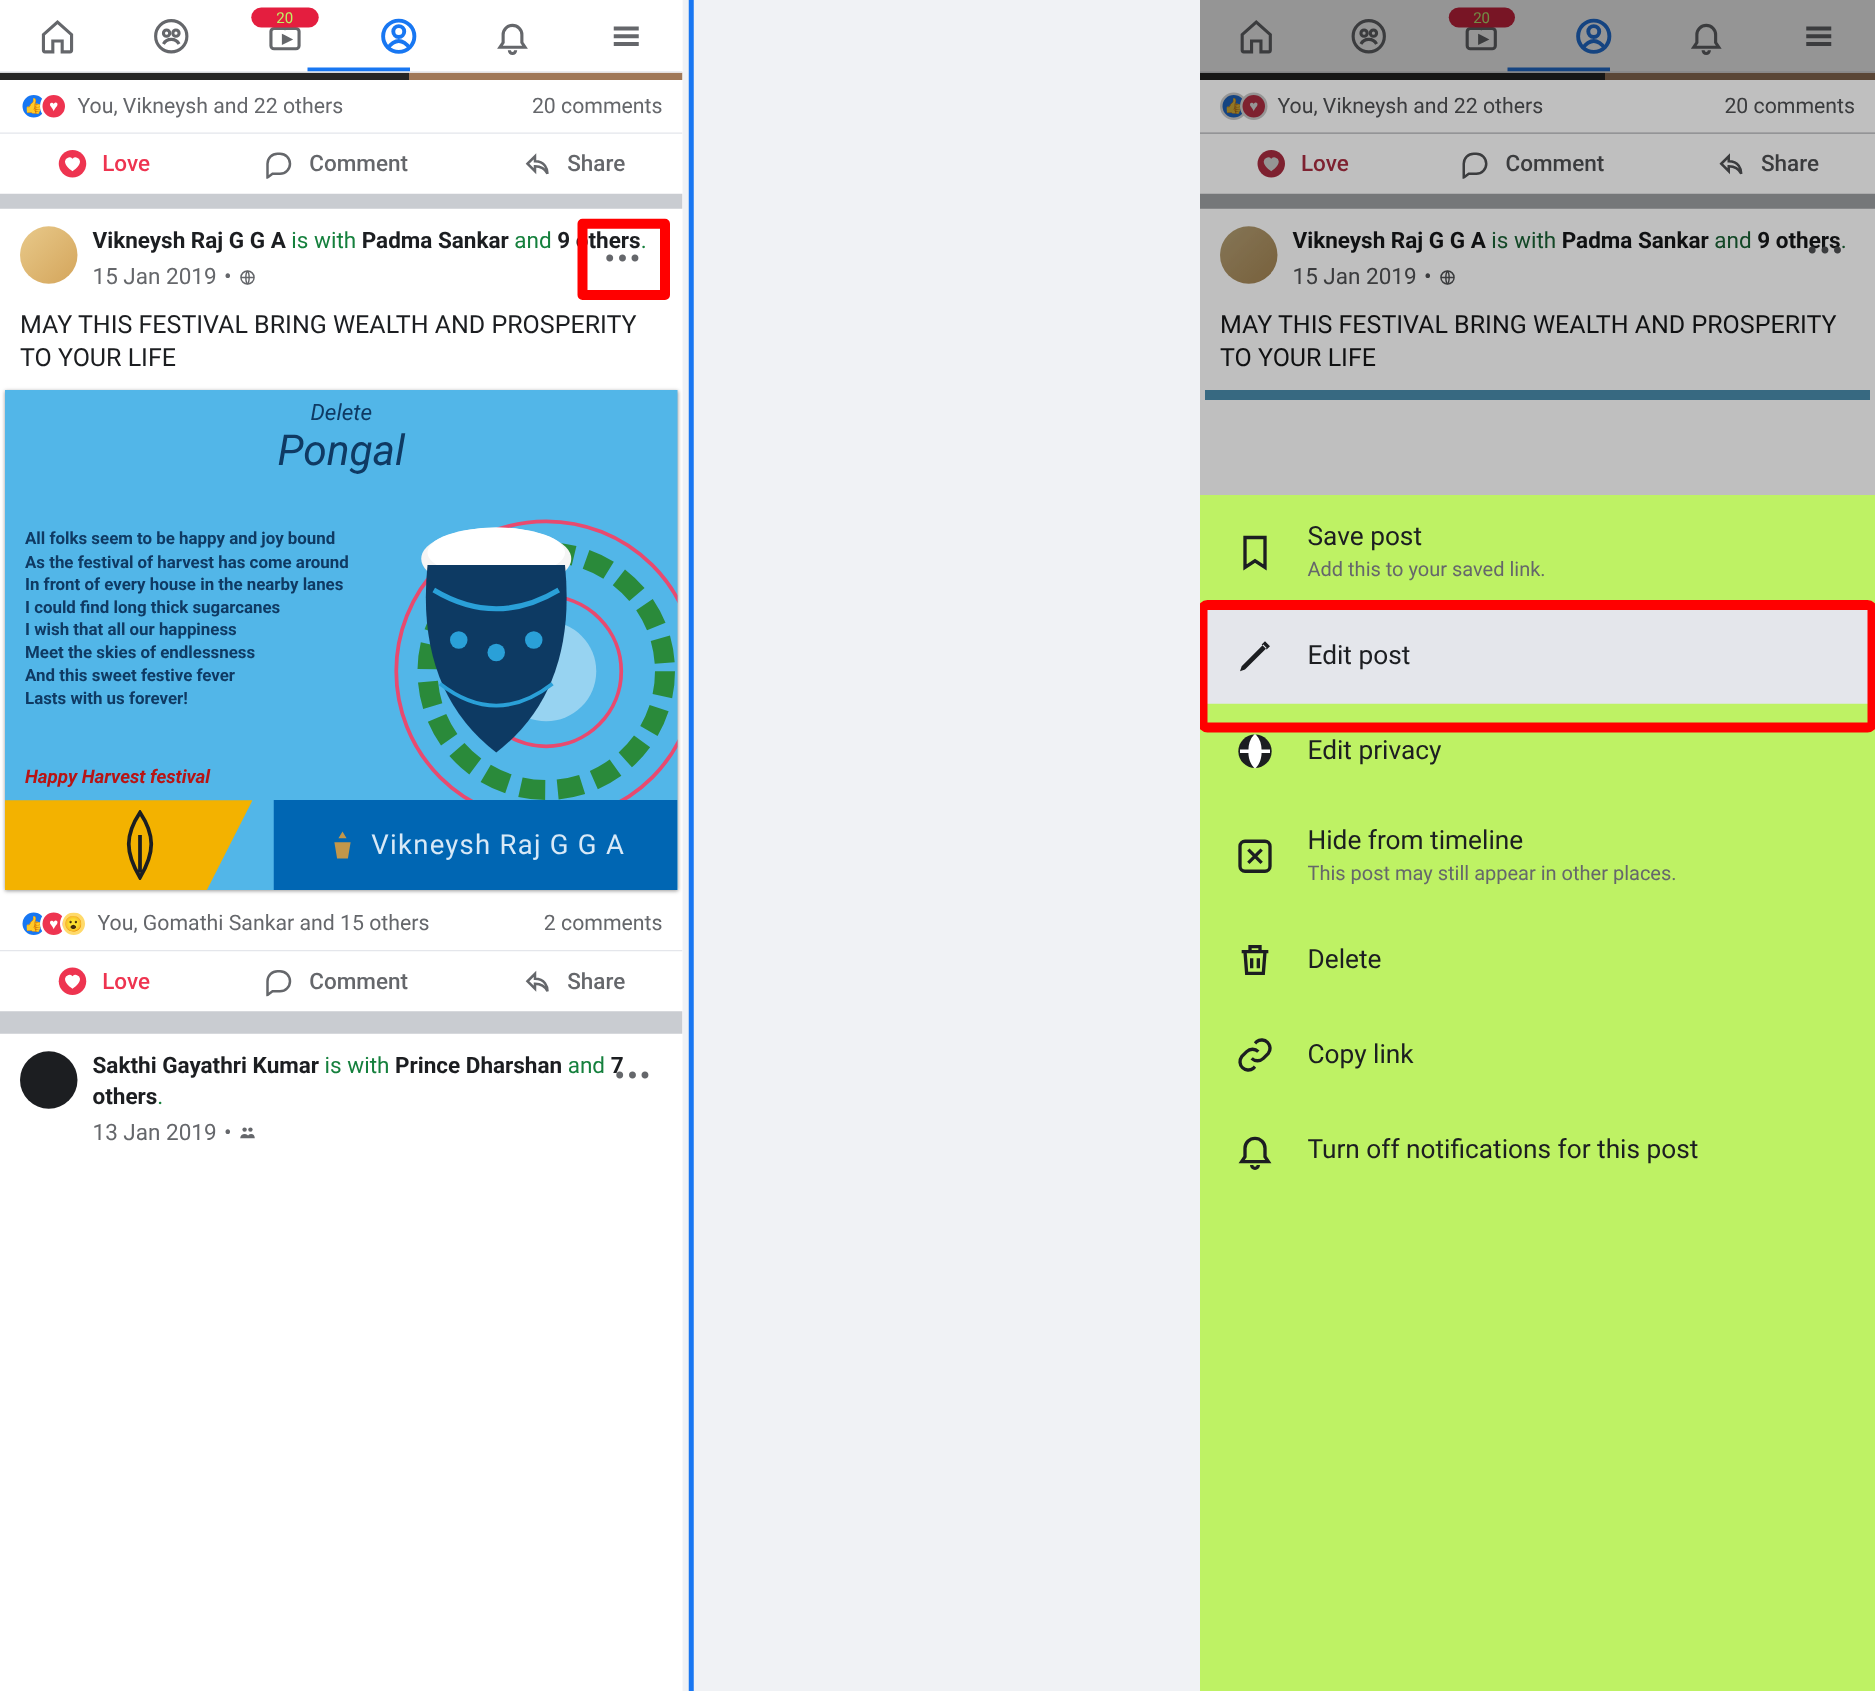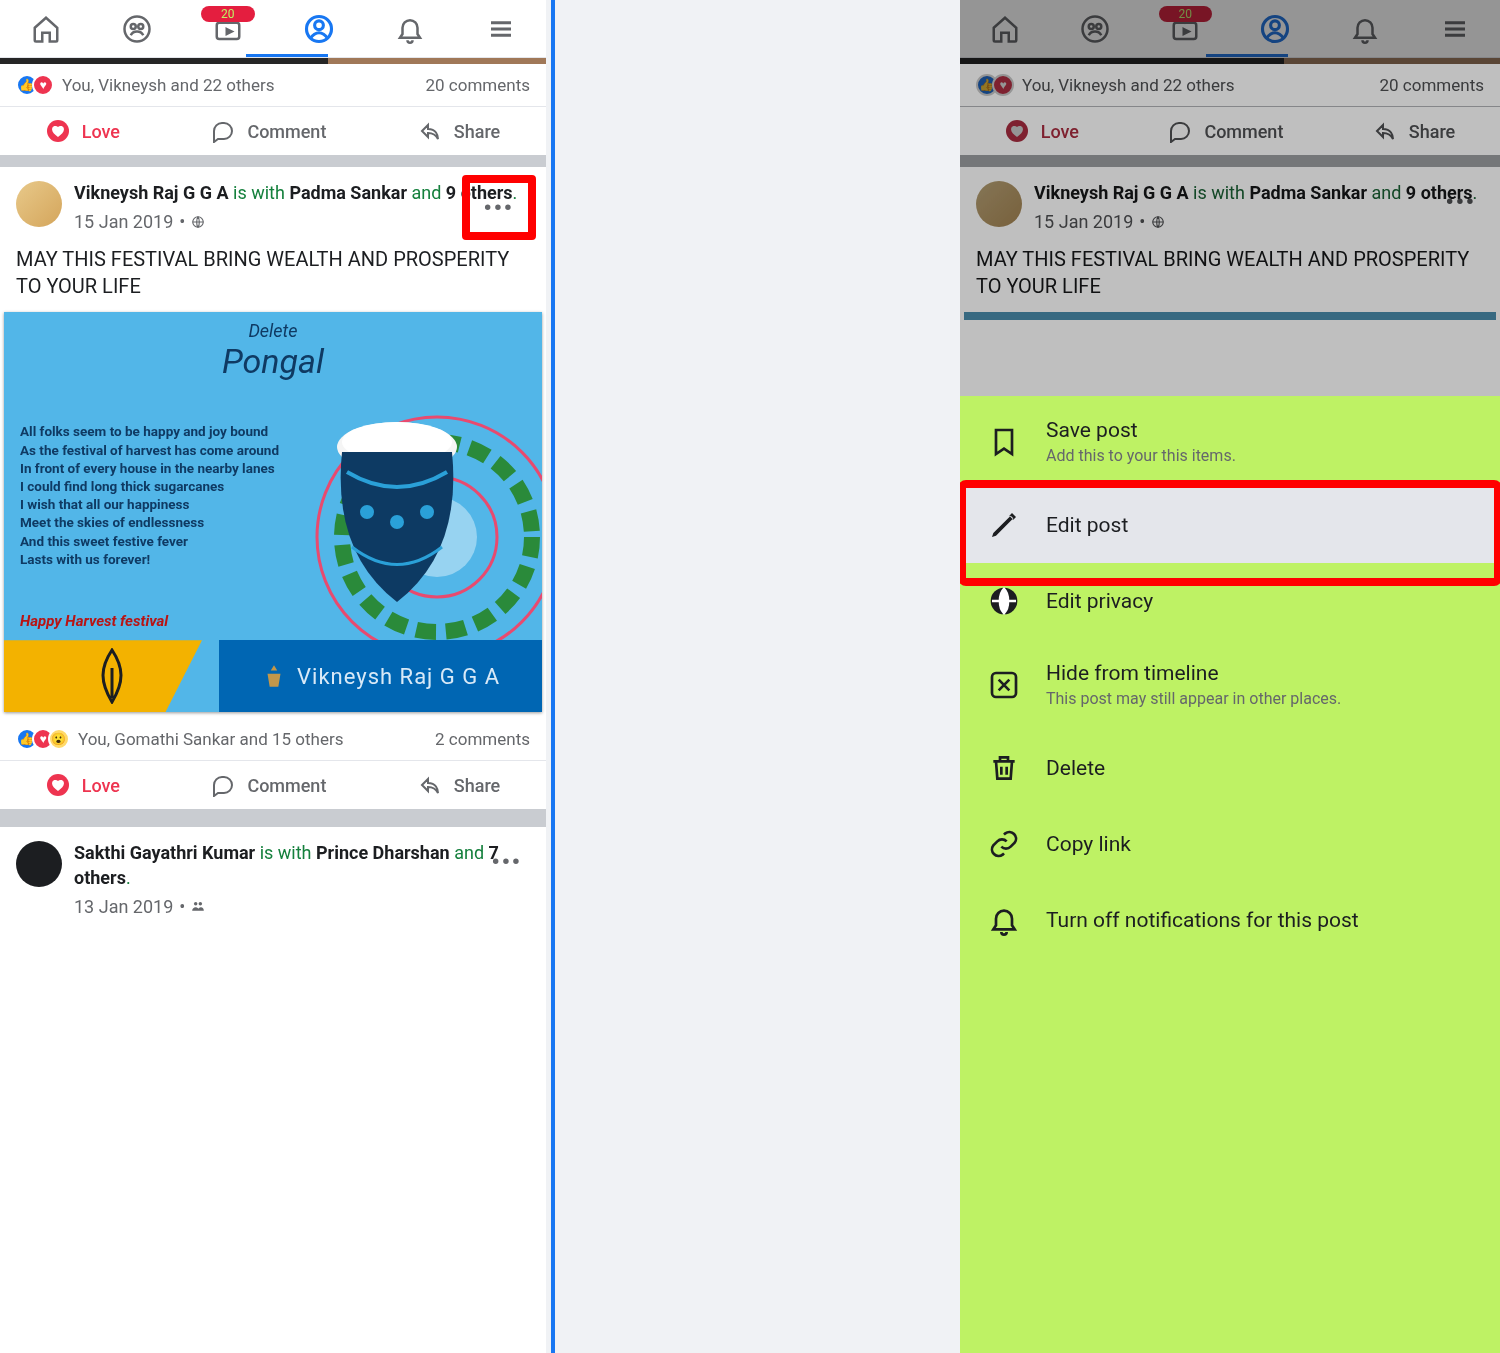--- a/index.html
+++ b/index.html
@@ -384,21 +384,21 @@
 
   <div class="sheet">
     <div class="sheet-item">
       <div class="ic">
           <svg viewBox="0 0 24 24" fill="none" stroke="#1c1e21" stroke-width="2">
             <path d="M6 3h12v18l-6-4-6 4V3z"></path>
           </svg>
         </div>
       <div class="txt">
           <div class="title">Save post</div>
-          <div class="sub">Add this to your this items.</div>
+          <div class="sub">Add this to your saved link.</div>
         </div>
     </div>
     <div class="sheet-item highlight">
       <div class="ic">
           <svg viewBox="0 0 24 24" fill="#1c1e21">
             <path d="M3 21l3-1 13-13-2-2L4 18l-1 3zM18 3l3 3-2 2-3-3 2-2z"></path>
           </svg>
         </div>
       <div class="txt">
           <div class="title">Edit post</div>

